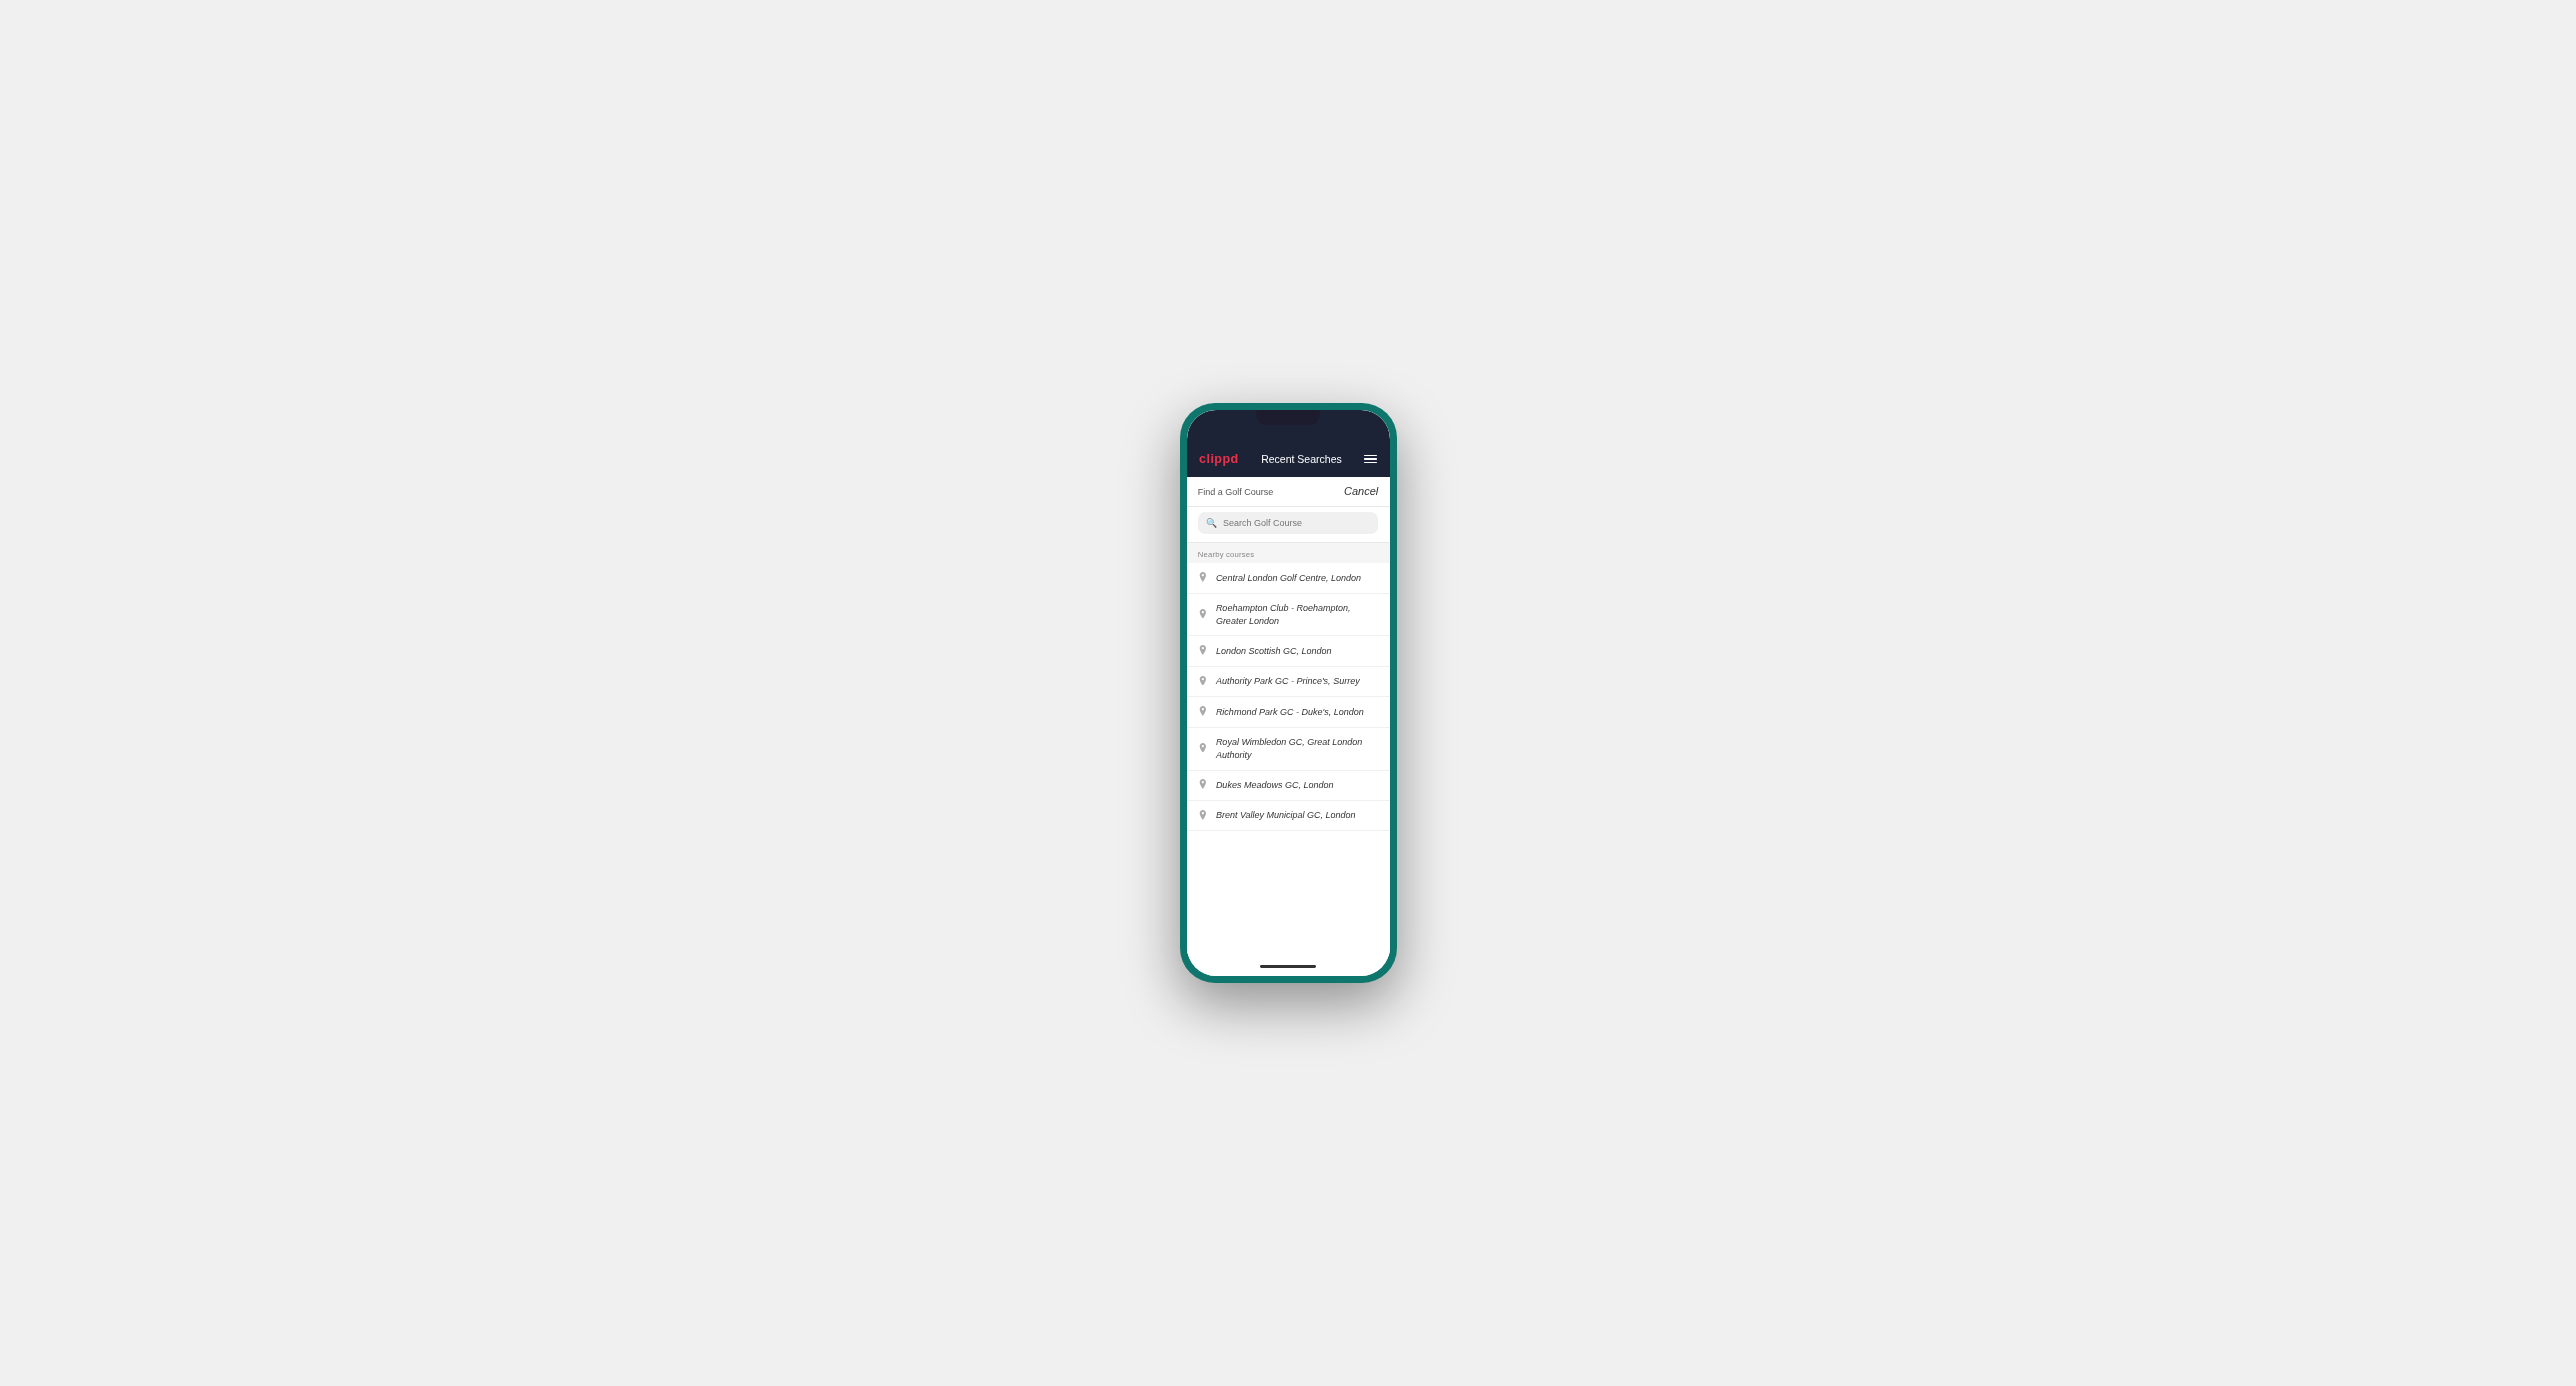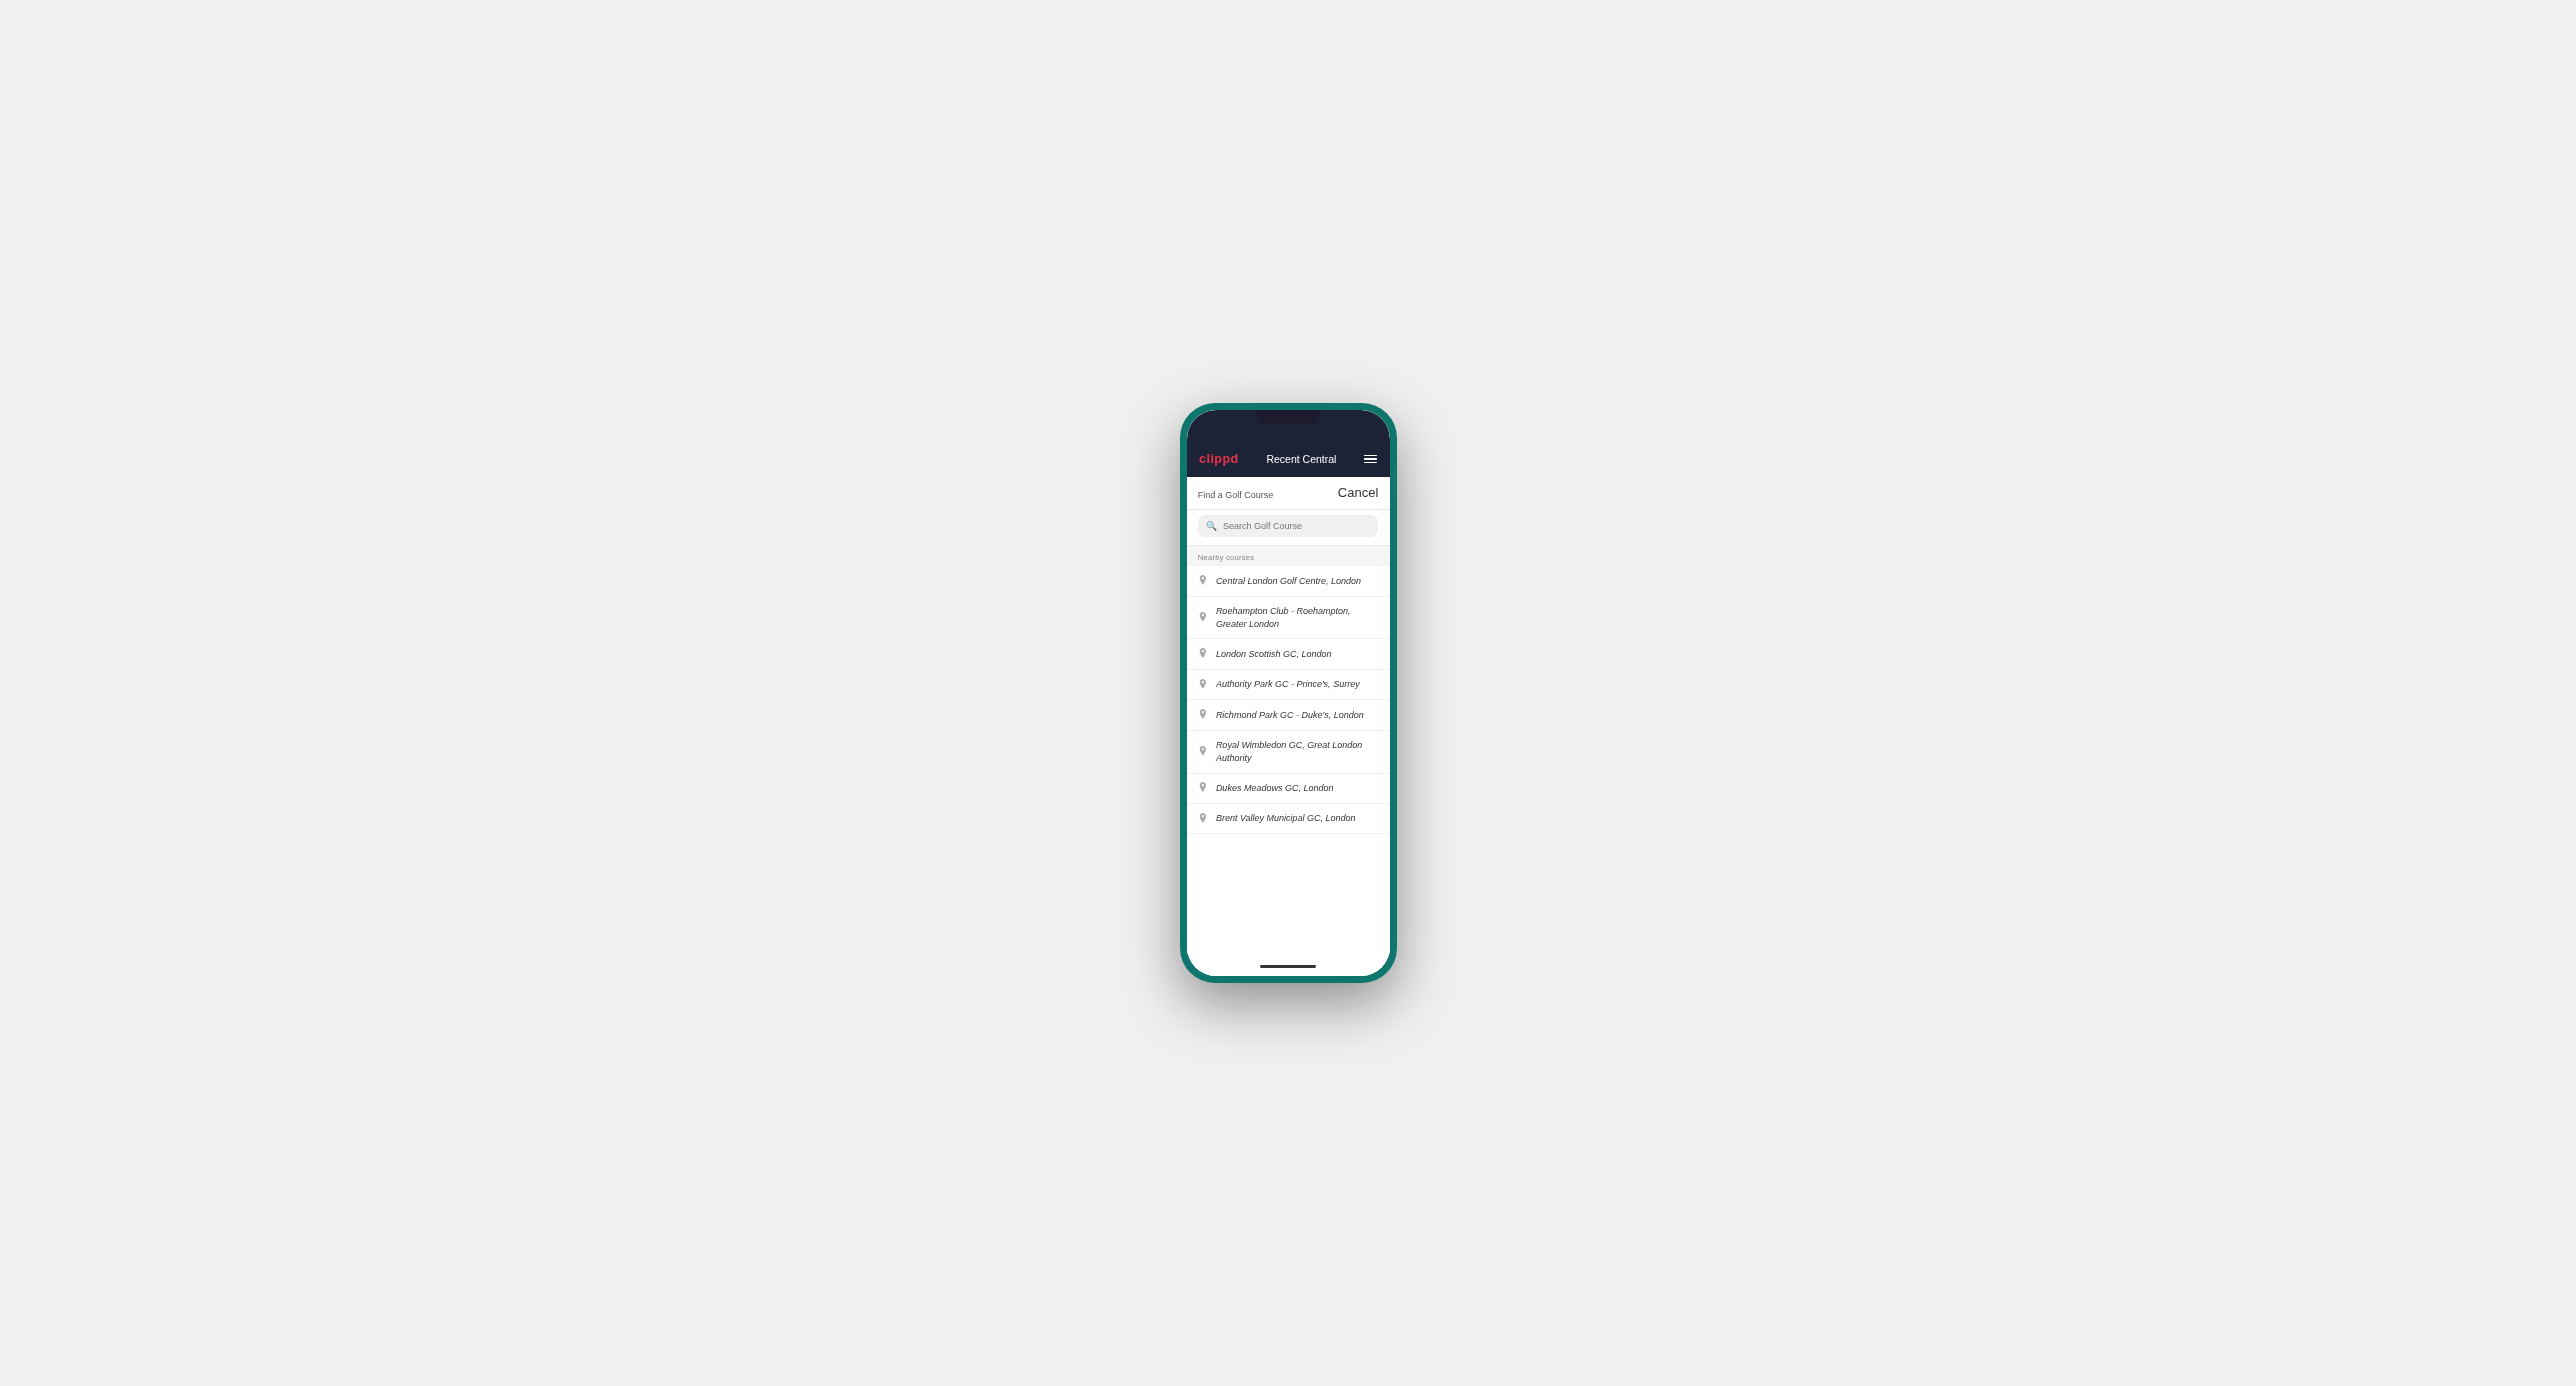--- a/index.html
+++ b/index.html
@@ -100,23 +100,24 @@
       justify-content: space-between;
       border-bottom: 0.7px solid #e8e8e8;
       flex-shrink: 0;
     }
     .find-label {
       color: #555;
       font-size: 9px;
     }
     .cancel-btn {
       color: #333;
-      font-size: 13px;
+      font-size: 11px;
       font-weight: 500;
       cursor: pointer;
+      font-style: italic;
     }
     
     .search-container {
       background: #ffffff;
       padding: 5.6px 11.2px 8.4px;
       border-bottom: 0.7px solid #e8e8e8;
       flex-shrink: 0;
     }
     .search-box {
       background: #f0f0f0;
@@ -195,21 +196,21 @@
 
 <div class="phone-outer">
   <div class="phone-inner">
 
     <div class="phone-notch">
       <div class="notch-pill"></div>
     </div>
 
     <div class="header-bar">
       <span class="header-logo">clippd</span>
-      <span class="header-title">Recent Central</span>
+      <span class="header-title">Recent Searches</span>
       <div class="header-menu">
         <span></span>
         <span></span>
         <span></span>
       </div>
     </div>
 
     <div class="content">
 
       <div class="find-bar">

